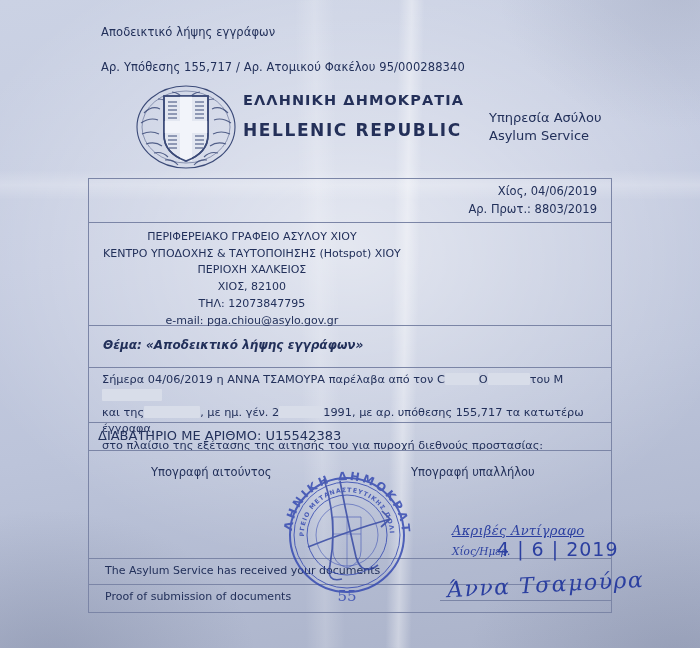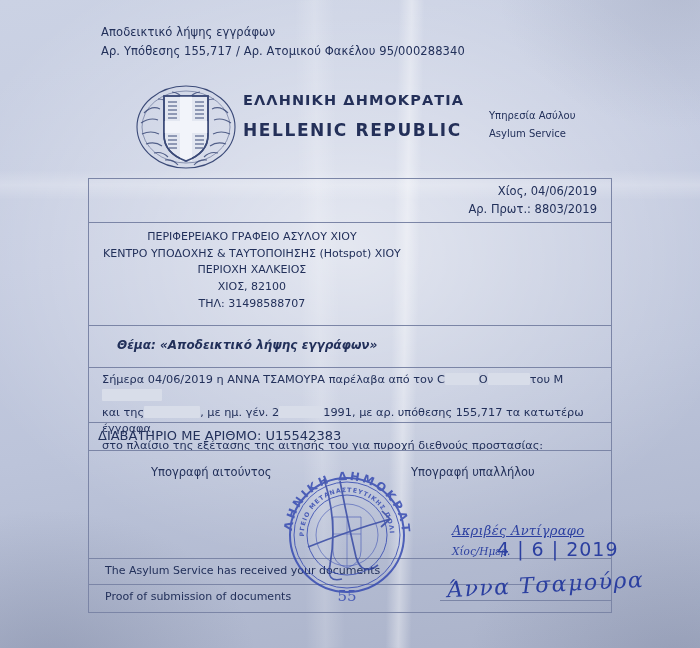--- a/index.html
+++ b/index.html
@@ -65,21 +65,21 @@
   }
 
   .hdr-line {
     position: absolute;
     font-size: 11.5px;
     color: #22305a;
     white-space: nowrap;
     letter-spacing: .1px;
   }
   #hdr1 { left: 101px; top: 25px; }
-  #hdr2 { left: 101px; top: 44px; }
+  #hdr2 { left: 101px; top: 60px; }
 
   
   .emblem-wrap {
     position: absolute;
     left: 134px; top: 83px;
     width: 104px; height: 88px;
   }
   .emblem-wrap svg { display: block; }
 
   .rep-title {
@@ -95,21 +95,21 @@
   }
   #repEng {
     left: 243px; top: 120px;
     font-size: 17px;
     letter-spacing: 1.6px;
     font-variant: small-caps;
   }
 
   .svc {
     position: absolute;
-    font-size: 10px;
+    font-size: 13px;
     white-space: nowrap;
     color: #22305a;
     text-align: right;
   }
   #svcGreek { left: 489px; top: 110px; }
   #svcEng   { left: 489px; top: 128px; }
 
   
   .tbl {
     position: absolute;
@@ -146,21 +146,21 @@
     position: absolute;
     left: 14px; top: 6px;
     font-size: 11px;
     line-height: 1.52;
     color: #22305a;
     white-space: nowrap;
   }
 
   .subject {
     position: absolute;
-    left: 28px; top: 12px;
+    left: 14px; top: 12px;
     font-size: 12px;
     font-weight: bold;
     font-style: italic;
     color: #22305a;
   }
 
   .body-text {
     position: absolute;
     left: 13px; top: 4px;
     right: 6px;
@@ -343,21 +343,22 @@
           <div>Αρ. Πρωτ.: 8803/2019</div>
         </div>
       </div>
 
       <div class="row row-addr">
         <div class="addr-block">
           <div>ΠΕΡΙΦΕΡΕΙΑΚΟ ΓΡΑΦΕΙΟ ΑΣΥΛΟΥ ΧΙΟΥ</div>
           <div>ΚΕΝΤΡΟ ΥΠΟΔΟΧΗΣ &amp; ΤΑΥΤΟΠΟΙΗΣΗΣ (Hotspot) ΧΙΟΥ</div>
           <div>ΠΕΡΙΟΧΗ ΧΑΛΚΕΙΟΣ</div>
           <div>ΧΙΟΣ, 82100</div>
-          <div>ΤΗΛ: 31498588707</div>
+          <div>ΤΗΛ: 12073847795</div>
+          <div>e-mail: pga.chiou@asylo.gov.gr</div>
         </div>
       </div>
 
       <div class="row row-subject">
         <div class="subject">Θέμα: «Αποδεικτικό λήψης εγγράφων»</div>
       </div>
 
       <div class="row row-body">
         <div class="body-text">
           <span>Σήμερα 04/06/2019 η ΑΝΝΑ ΤΣΑΜΟΥΡΑ παρέλαβα από τον C</span><span class="redact r1"></span><span>Ο</span><span class="redact r2"></span><span>του Μ</span><span class="redact r3"></span><br>

